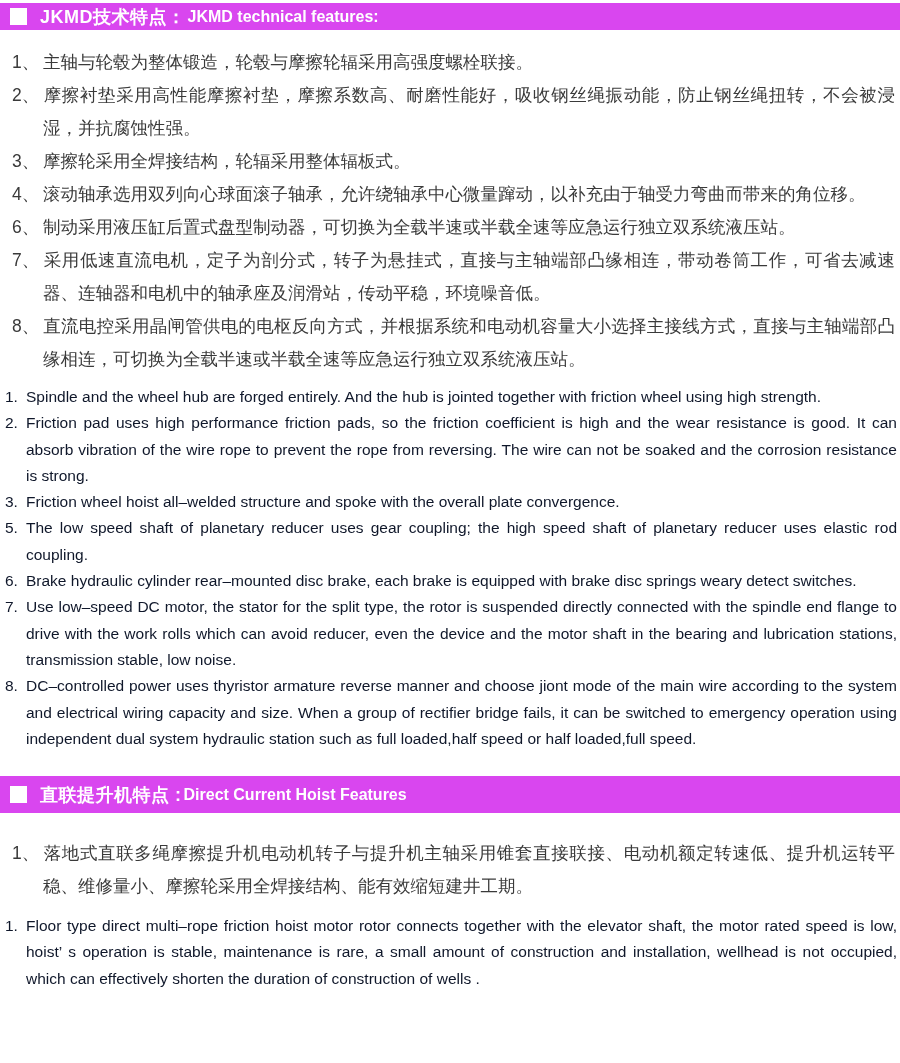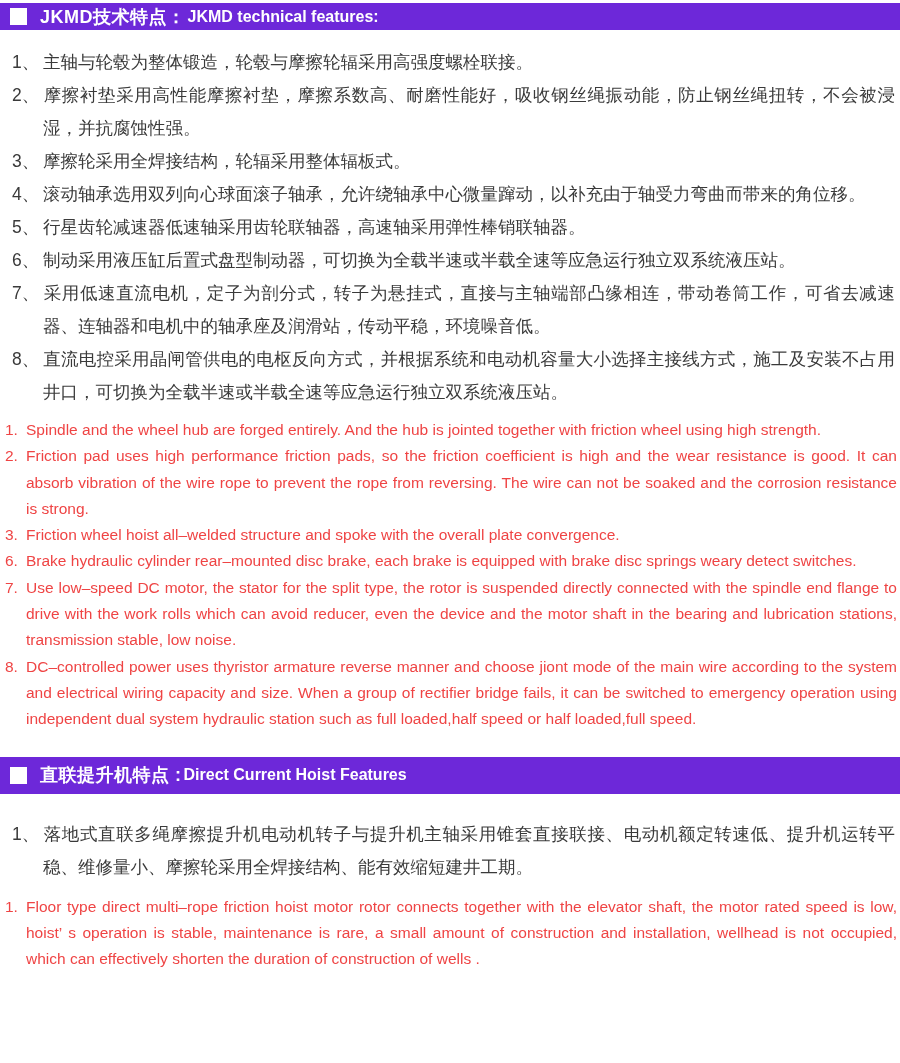--- a/index.html
+++ b/index.html
@@ -5,21 +5,21 @@
   * { margin:0; padding:0; box-sizing:border-box; }
   html,body { background:#ffffff; }
   body {
     width:900px; height:1063px;
     font-family:"Liberation Sans","DejaVu Sans",sans-serif;
     color:#3a3a3a;
     overflow:hidden;
     position:relative;
   }
   .band {
-    background:#6d28d9;
+    background:#d946ef;
     height:27px;
     display:flex;
     align-items:center;
     padding-left:10px;
   }
   .band-1 { margin-top:3px; }
   .band-2 { height:37px; }
   .band .sq {
     width:17px; height:17px;
     background:#ffffff;
@@ -50,21 +50,21 @@
     color:#3a3a3a;
   }
   .zh-item .num { display:inline-block; width:31px; text-indent:0; }
   .en-list { padding:8px 3px 0 5px; }
   .en-item {
     font-size:15.5px;
     line-height:26.3px;
     text-align:justify;
     padding-left:21px;
     text-indent:-21px;
-    color:#ef4444;
+    color:#0f172a;
   }
   .en-item .num { display:inline-block; width:21px; text-indent:0; }
   .band-2 { margin-top:24px; }
   .zh-list-2 { padding-top:24px; }
   .en-list-2 { padding-top:10px; }
 </style>
 </head>
 <body>
 
 <div class="band band-1">
@@ -76,38 +76,38 @@
 <div class="zh-list">
 
     <p class="zh-item"><span class="num">1、</span><span>主轴与轮毂为整体锻造，轮毂与摩擦轮辐采用高强度螺栓联接。</span></p>
 
     <p class="zh-item"><span class="num">2、</span><span>摩擦衬垫采用高性能摩擦衬垫，摩擦系数高、耐磨性能好，吸收钢丝绳振动能，防止钢丝绳扭转，不会被浸湿，并抗腐蚀性强。</span></p>
 
     <p class="zh-item"><span class="num">3、</span><span>摩擦轮采用全焊接结构，轮辐采用整体辐板式。</span></p>
 
     <p class="zh-item"><span class="num">4、</span><span>滚动轴承选用双列向心球面滚子轴承，允许绕轴承中心微量蹿动，以补充由于轴受力弯曲而带来的角位移。</span></p>
 
-    <p class="zh-item"><span class="num">5、</span><span>行星齿轮减速器低速轴采用齿轮联轴器，高速轴采用弹性棒销联轴器。</span></p>
 
     <p class="zh-item"><span class="num">6、</span><span>制动采用液压缸后置式盘型制动器，可切换为全载半速或半载全速等应急运行独立双系统液压站。</span></p>
 
     <p class="zh-item"><span class="num">7、</span><span>采用低速直流电机，定子为剖分式，转子为悬挂式，直接与主轴端部凸缘相连，带动卷筒工作，可省去减速器、连轴器和电机中的轴承座及润滑站，传动平稳，环境噪音低。</span></p>
 
-    <p class="zh-item"><span class="num">8、</span><span>直流电控采用晶闸管供电的电枢反向方式，并根据系统和电动机容量大小选择主接线方式，施工及安装不占用井口，可切换为全载半速或半载全速等应急运行独立双系统液压站。</span></p>
+    <p class="zh-item"><span class="num">8、</span><span>直流电控采用晶闸管供电的电枢反向方式，并根据系统和电动机容量大小选择主接线方式，直接与主轴端部凸缘相连，可切换为全载半速或半载全速等应急运行独立双系统液压站。</span></p>
   </div>
 
 <div class="en-list">
 
     <p class="en-item"><span class="num">1.</span><span>Spindle and the wheel hub are forged entirely. And the hub is jointed together with friction wheel using high strength.</span></p>
 
     <p class="en-item"><span class="num">2.</span><span>Friction pad uses high performance friction pads, so the friction coefficient is high and the wear resistance is good. It can absorb vibration of the wire rope to prevent the rope from reversing. The wire can not be soaked and the corrosion resistance is strong.</span></p>
 
     <p class="en-item"><span class="num">3.</span><span>Friction wheel hoist all–welded structure and spoke with the overall plate convergence.</span></p>
 
 
+    <p class="en-item"><span class="num">5.</span><span>The low speed shaft of planetary reducer uses gear coupling; the high speed shaft of planetary reducer uses elastic rod coupling.</span></p>
 
     <p class="en-item"><span class="num">6.</span><span>Brake hydraulic cylinder rear–mounted disc brake, each brake is equipped with brake disc springs weary detect switches.</span></p>
 
     <p class="en-item"><span class="num">7.</span><span>Use low–speed DC motor, the stator for the split type, the rotor is suspended directly connected with the spindle end flange to drive with the work rolls which can avoid reducer, even the device and the motor shaft in the bearing and lubrication stations, transmission stable, low noise.</span></p>
 
     <p class="en-item"><span class="num">8.</span><span>DC–controlled power uses thyristor armature reverse manner and choose jiont mode of the main wire according to the system and electrical wiring capacity and size. When a group of rectifier bridge fails, it can be switched to emergency operation using independent dual system hydraulic station such as full loaded,half speed or half loaded,full speed.</span></p>
   </div>
 
 <div class="band band-2">
   <span class="sq"></span>

